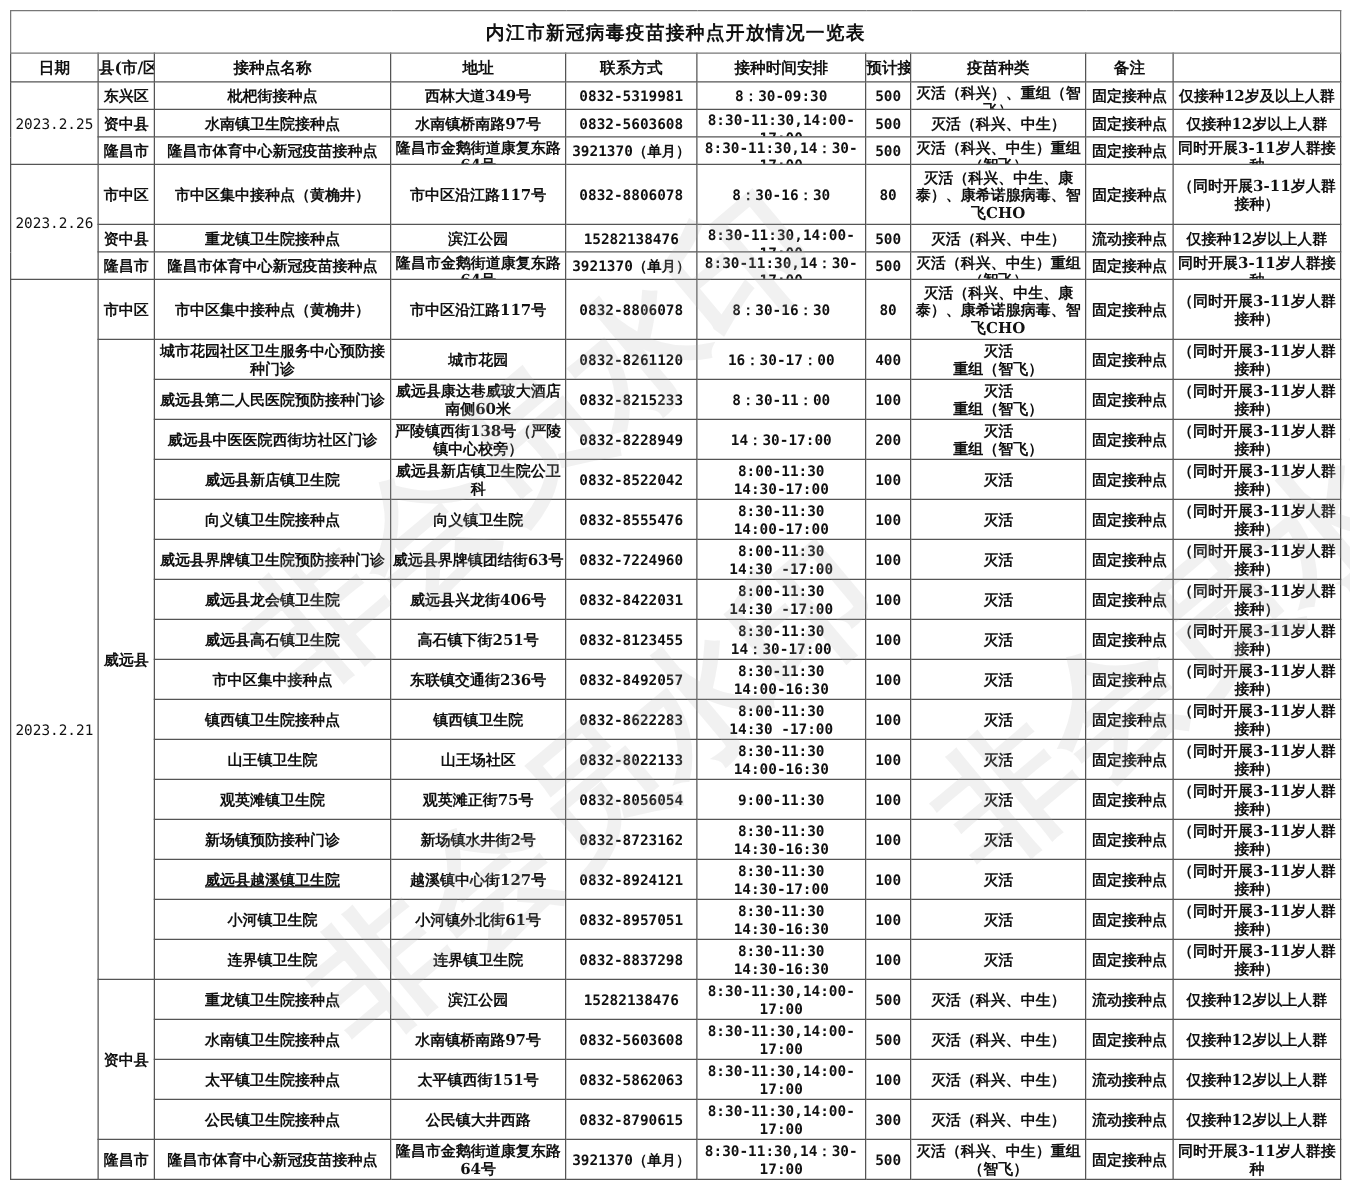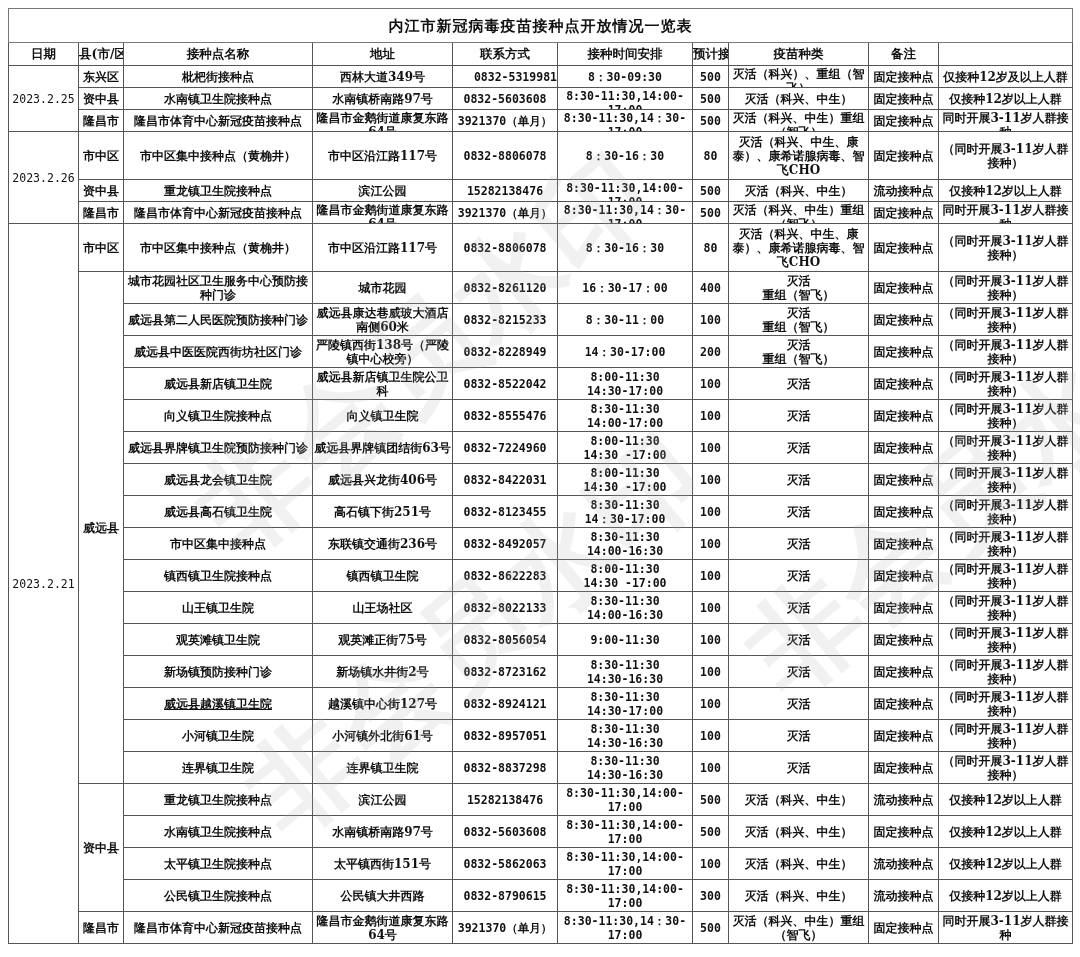--- a/index.html
+++ b/index.html
@@ -57,21 +57,21 @@
         <tr style="height: 22px;">
           <td rowspan="3" class="mono">2023.2.25</td>
           <td rowspan="1" class="bold">东兴区</td>
           <td class="bold">
             <div style="white-space: pre-line; max-height: 20px; overflow: hidden;">枇杷街接种点</div>
           </td>
           <td class="bold">
             <div style="white-space: pre-line; max-height: 20px; overflow: hidden;">西林大道349号</div>
           </td>
           <td class="num">
-            <div style="white-space: pre-line; max-height: 20px; overflow: hidden; text-align: right;">0832-5319981</div>
+            <div style="white-space: pre-line; max-height: 20px; overflow: hidden;">0832-5319981</div>
           </td>
           <td class="num">
             <div style="white-space: pre-line; max-height: 20px; overflow: hidden;">8：30-09:30</div>
           </td>
           <td class="num">
             <div style="white-space: pre-line; max-height: 20px; overflow: hidden;">500</div>
           </td>
           <td class="bold">
             <div style="white-space: pre-line; max-height: 20px; overflow: hidden;">灭活（科兴）、重组（智飞）</div>
           </td>

